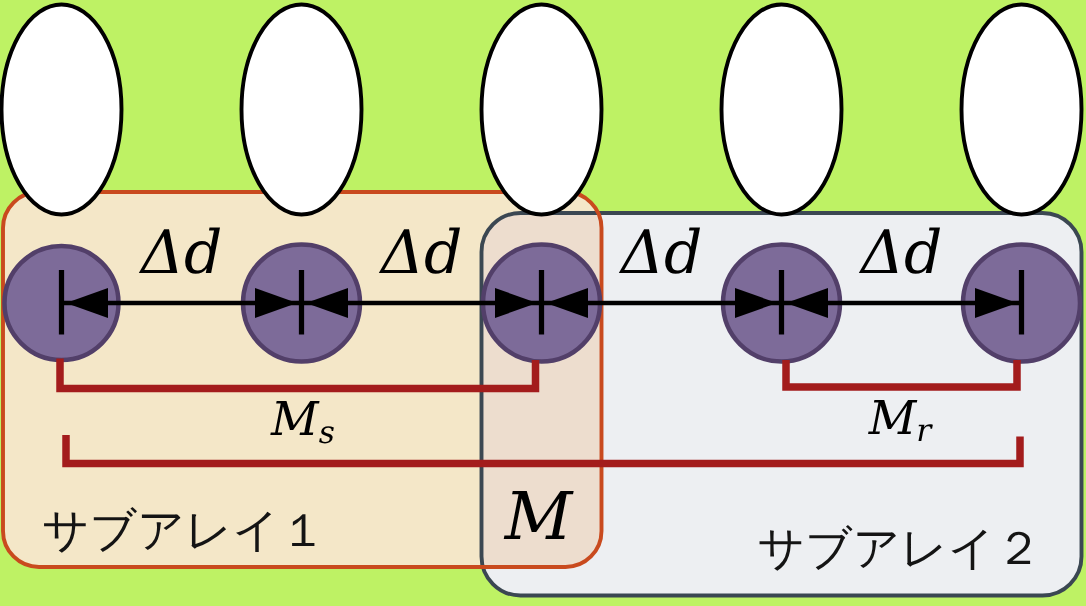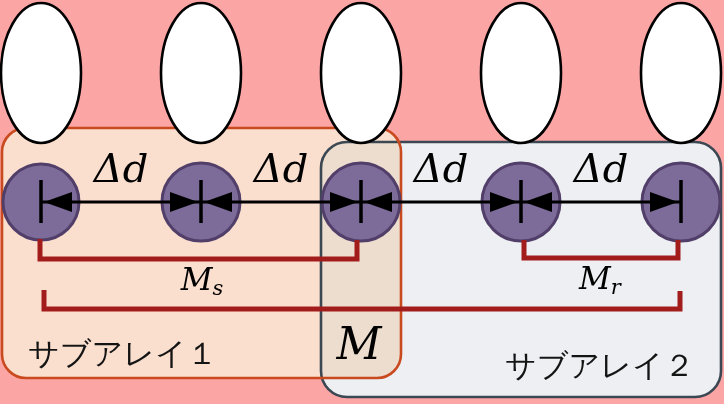--- a/index.html
+++ b/index.html
@@ -1,20 +1,20 @@
 <!DOCTYPE html>
 <html><head>
 <meta charset="utf-8">
 <style>
   html, body { margin: 0; padding: 0; background: #ffffff; }
   .stage {
     position: relative;
     width: 724px;
     height: 404px;
-    background: #fca5a5;
+    background: #bef264;
     overflow: hidden;
     font-family: "DejaVu Serif", serif;
   }
   svg { display: block; }
   .math-label {
     font-family: "DejaVu Serif", serif;
     font-style: italic;
     fill: #000000;
   }
   .jp-label {

